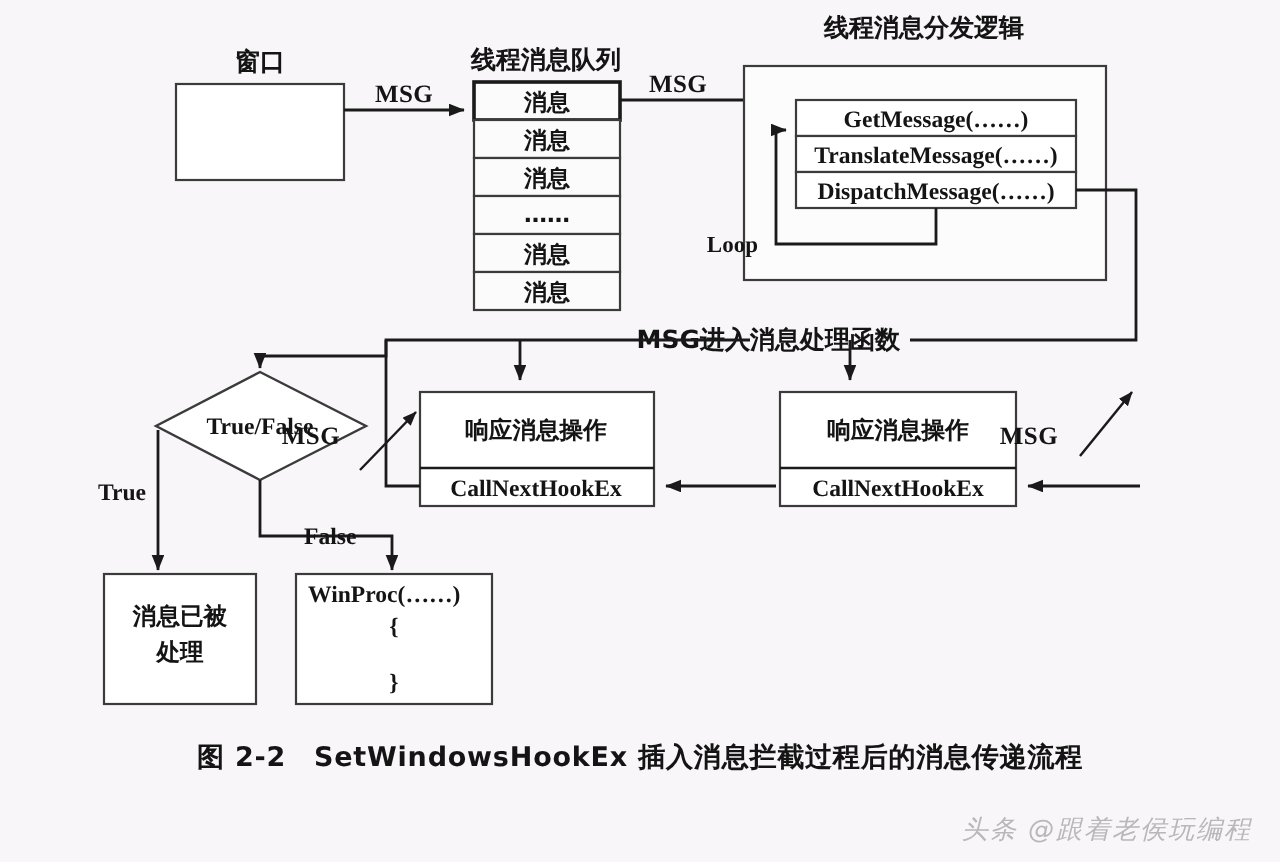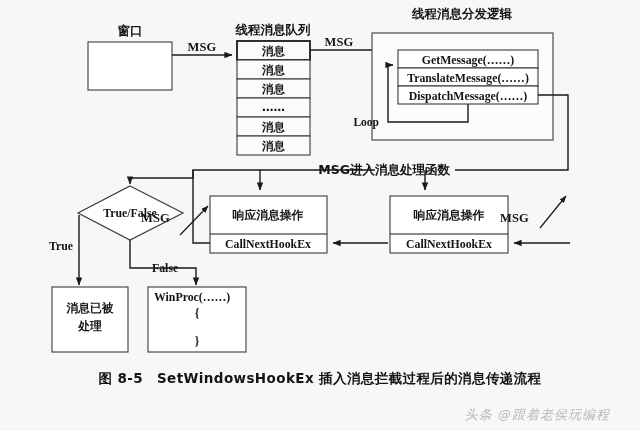--- a/index.html
+++ b/index.html
@@ -33,21 +33,21 @@
   .t-loop{font-size:11.5px;}
 
   .caption{
     position:absolute;left:0;top:370px;width:640px;
     text-align:center;
     font-family:"DejaVu Sans",sans-serif;
     font-weight:bold;font-size:13.5px;color:#141414;
     letter-spacing:0.4px;
   }
   .watermark{
-    position:absolute;right:30px;bottom:7px;
+    position:absolute;right:14px;bottom:7px;
     font-family:"DejaVu Sans",sans-serif;
     font-size:13px;color:#b9b7ba;
     font-style:italic;letter-spacing:1px;
     white-space:nowrap;
   }
 </style>
 </head>
 <body>
 
 <div id="stage">
@@ -152,16 +152,16 @@
     <path class="ln" d="M425,170 L425,190" marker-end="url(#ah)"></path>
 
     <line class="ln" x1="388" y1="243" x2="333" y2="243" marker-end="url(#ah)"></line>
 
     <line class="ln" x1="570" y1="243" x2="514" y2="243" marker-end="url(#ah)"></line>
     <line class="ln-thin" x1="540" y1="228" x2="566" y2="196" marker-end="url(#ahs)"></line>
     <text class="lat t-msg" x="529" y="222" text-anchor="end">MSG</text>
 
   </svg>
 
-  <div class="caption">图 8-5　SetWindowsHookEx 插入消息拦截过程后的消息传递流程</div>
+  <div class="caption">图 2-2　SetWindowsHookEx 插入消息拦截过程后的消息传递流程</div>
   <div class="watermark">头条 @跟着老侯玩编程</div>
 
 </div>
 
 </body></html>

